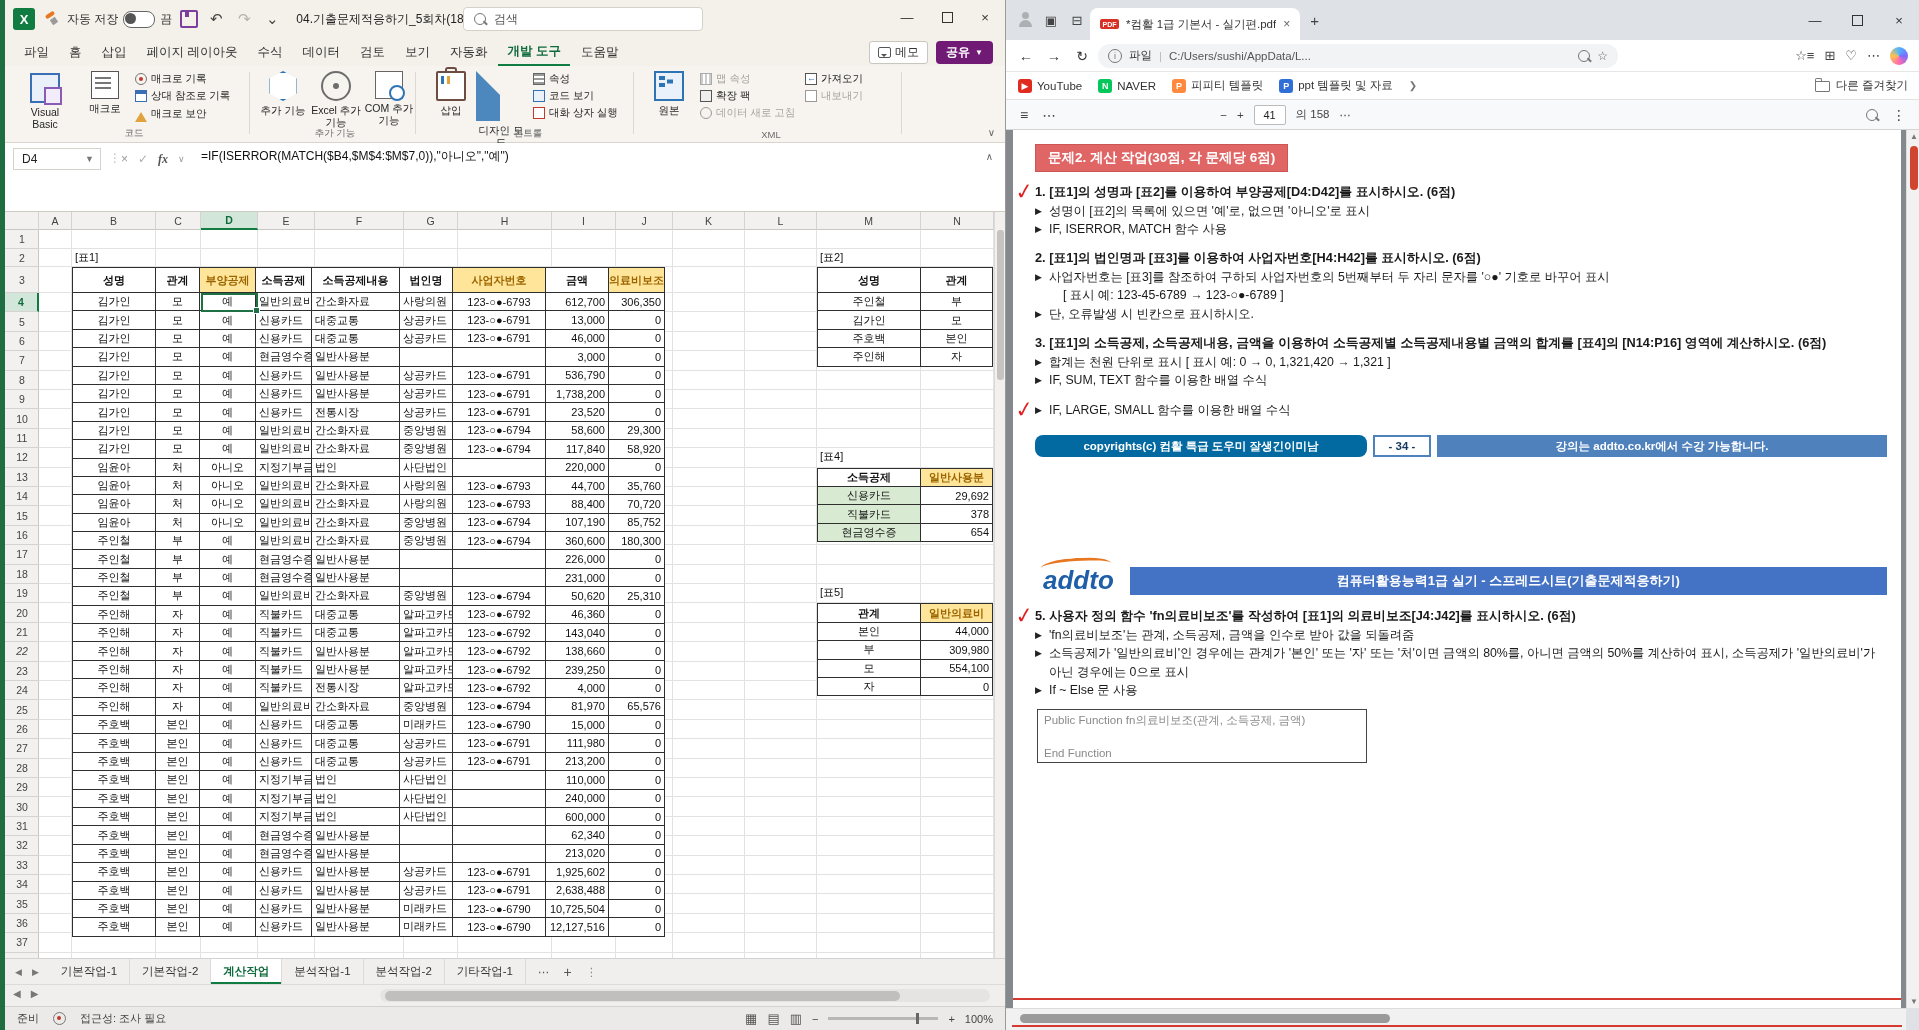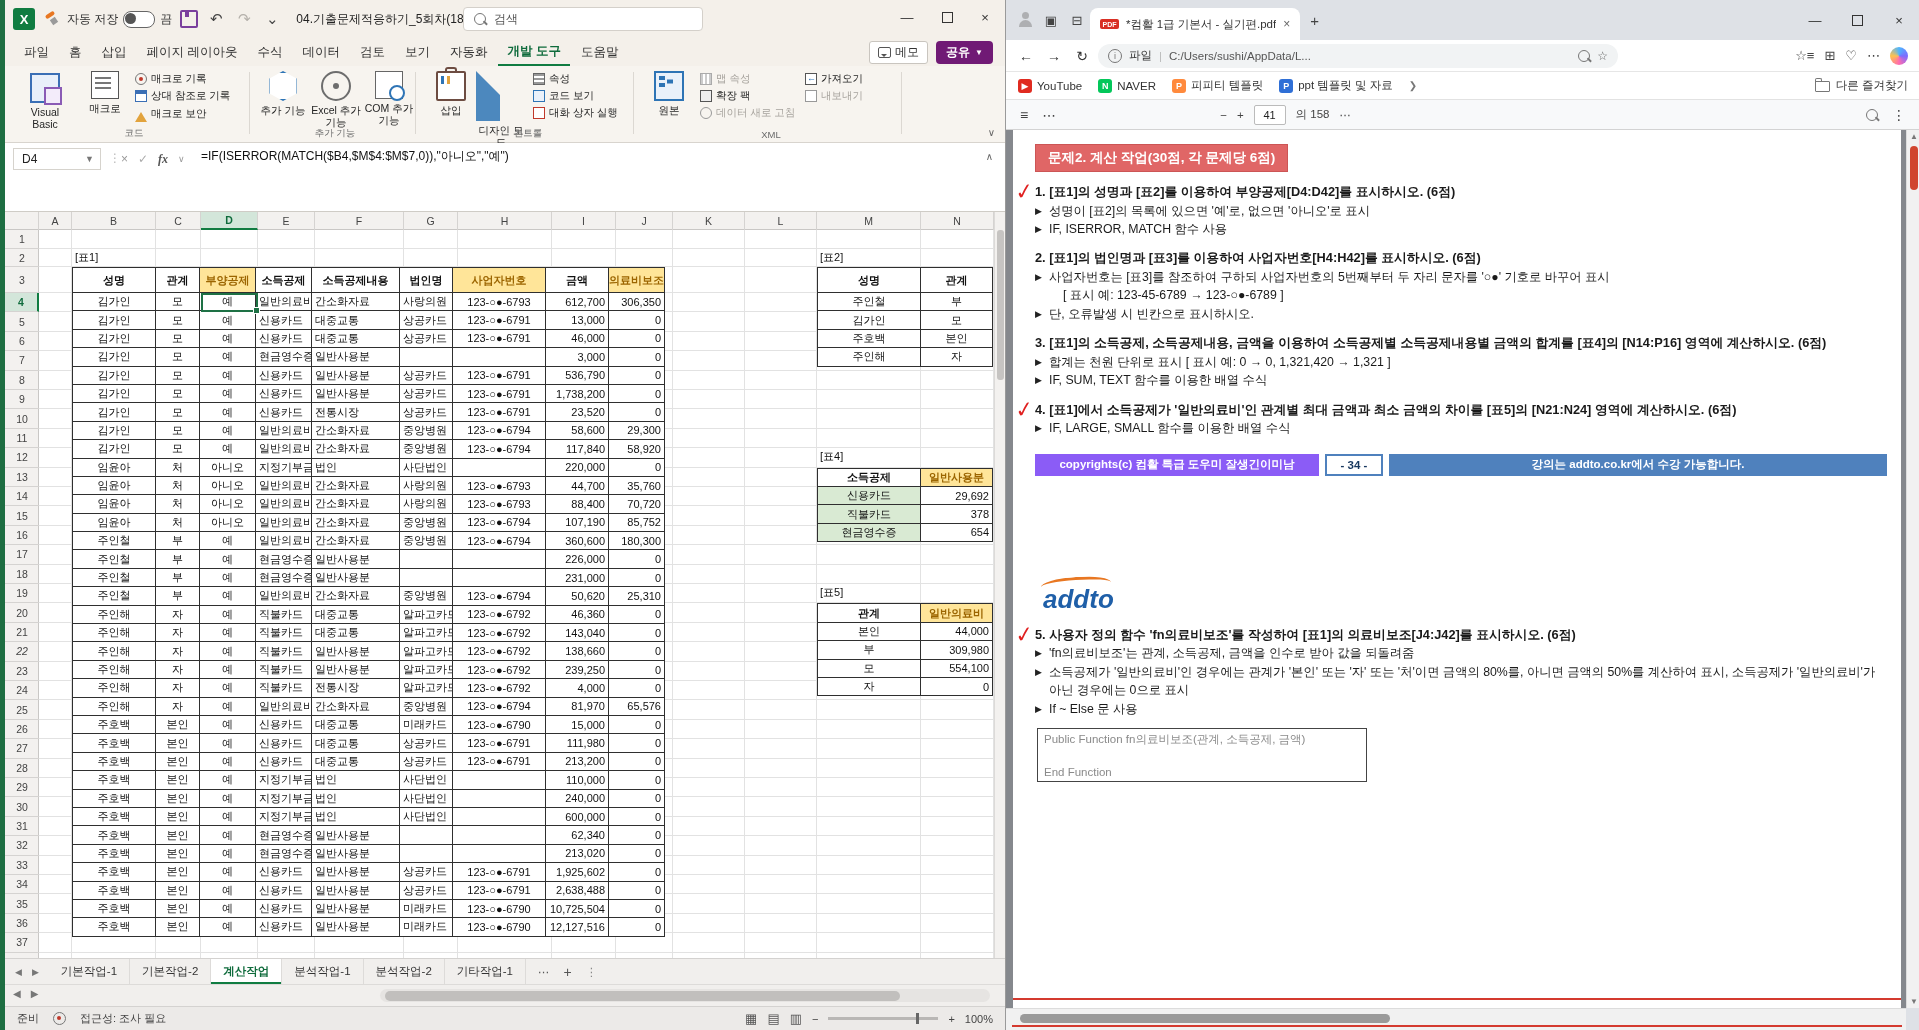--- a/index.html
+++ b/index.html
@@ -173,21 +173,21 @@
   .banner-red{display:inline-block;background:#e06666;color:#fff;font-weight:bold;font-size:13.5px;padding:4px 12px;border:1px solid #c55;}
   .prob{position:relative;margin-top:11px;}
   .prob .ptitle{font-weight:bold;font-size:12.8px;line-height:1.45;}
   .prob .pb{line-height:1.5;padding-left:14px;position:relative;}
   .prob .pb:before{content:"▶";position:absolute;left:0;font-size:9px;top:3px;color:#222;}
   .prob .pb.sub{padding-left:28px;}
   .prob .pb.sub:before{content:"";}
   .chk{position:absolute;left:-20px;top:-4px;color:#e02020;font-size:22px;font-weight:bold;transform:rotate(-8deg);font-family:"DejaVu Sans",sans-serif;}
   .footbars{display:flex;gap:6px;margin-top:16px;align-items:stretch;}
   .fb{font-size:11.5px;display:flex;align-items:center;justify-content:center;height:22px;box-sizing:border-box;}
-  .fb1{background:#8b5cf6;color:#fff;width:284px;font-weight:bold;}
+  .fb1{background:#0369a1;color:#fff;width:332px;font-weight:bold;border-radius:8px;}
   .fb2{border:2px solid #4f81bd;color:#17375e;width:58px;font-weight:bold;background:#fff;}
   .fb3{background:#4f81bd;color:#fff;flex:1;font-weight:bold;}
   .sect2{margin-top:108px;display:flex;align-items:center;gap:16px;}
   .addto{position:relative;color:#1f5fa8;font-weight:bold;font-style:italic;font-size:26px;padding-left:8px;}
   .addto:before{content:"";position:absolute;left:6px;top:-7px;width:70px;height:12px;border-top:3px solid #e87722;border-radius:50%;transform:rotate(-4deg);}
   .banner-blue{flex:1;background:#4472c4;color:#fff;font-weight:bold;font-size:13px;padding:5px 14px;text-align:center;}
   .codebox{margin-top:10px;margin-left:2px;width:330px;height:54px;border:1.2px solid #444;color:#8a8a8a;font-size:11.5px;padding:3px 6px;box-sizing:border-box;display:flex;flex-direction:column;justify-content:space-between;font-family:"Liberation Sans",sans-serif;}
   #pdf-redline{position:absolute;left:7px;top:872px;width:888px;height:2px;background:#d43a2f;}
   
   #ed-hscroll{position:absolute;left:0;top:1008px;width:900px;height:22px;background:#f1f1f1;border-top:1px solid #dcdcdc;box-sizing:border-box;}
@@ -1105,31 +1105,31 @@
               <div class="pb sub">[ 표시 예: 123-45-6789  →  123-○●-6789 ]</div>
               <div class="pb">단, 오류발생 시 빈칸으로 표시하시오.</div>
             </div>
             <div class="prob">
               <div class="ptitle">3. [표1]의 소득공제, 소득공제내용, 금액을 이용하여 소득공제별 소득공제내용별 금액의 합계를 [표4]의 [N14:P16] 영역에 계산하시오. (6점)</div>
               <div class="pb">합계는 천원 단위로 표시 [ 표시 예: 0 → 0,  1,321,420 → 1,321 ]</div>
               <div class="pb">IF, SUM, TEXT 함수를 이용한 배열 수식</div>
             </div>
             <div class="prob">
               <span class="chk">✓</span>
-              <div class="ptitle">4. [표1]에서 소득공제가 '일반의료비'인 관계별 최대 금액과 최소 금액의 차이를 [표5]의 [N21:N24] 영역에 계산하시오. (6점)</div>
               <div class="pb">IF, LARGE, SMALL 함수를 이용한 배열 수식</div>
             </div>
           </div>
         <div class="footbars">
           <span class="fb fb1">copyrights(c) 컴활 특급 도우미 잘생긴이미남</span>
           <span class="fb fb2">- 34 -</span>
           <span class="fb fb3">강의는 addto.co.kr에서 수강 가능합니다.</span>
         </div>
         <div class="sect2">
           <span class="addto">addto</span>
+          <span class="banner-blue">컴퓨터활용능력1급 실기 - 스프레드시트(기출문제적응하기)</span>
         </div>
         <div id="problem5">
             <div class="prob">
               <span class="chk">✓</span>
               <div class="ptitle">5. 사용자 정의 함수 'fn의료비보조'를 작성하여 [표1]의 의료비보조[J4:J42]를 표시하시오. (6점)</div>
               <div class="pb">'fn의료비보조'는 관계, 소득공제, 금액을 인수로 받아 값을 되돌려줌</div>
               <div class="pb">소득공제가 '일반의료비'인 경우에는 관계가 '본인' 또는 '자' 또는 '처'이면 금액의 80%를, 아니면 금액의 50%를 계산하여 표시, 소득공제가 '일반의료비'가 아닌 경우에는 0으로 표시</div>
               <div class="pb">If ~ Else 문 사용</div>
             </div>
           </div>

